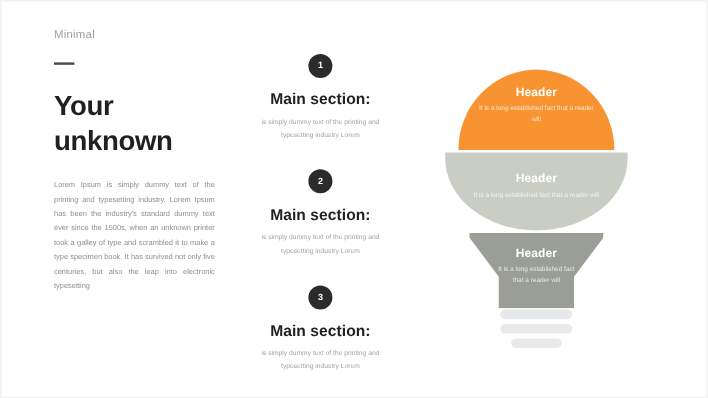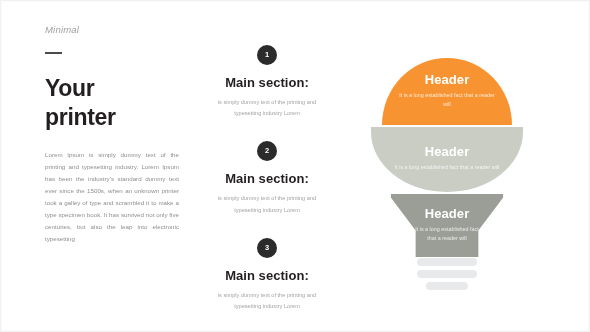--- a/index.html
+++ b/index.html
@@ -34,21 +34,20 @@
     position: absolute;
     left: 44px;
     top: 24px;
     width: 140px;
   }
   .kicker {
     font-size: 9.5px;
     color: #a0a0a0;
     letter-spacing: 0.2px;
     line-height: 1;
-    font-style: italic;
   }
   .kicker-rule {
     width: 17px;
     height: 2px;
     background: #4a4a4a;
     margin-top: 17px;
   }
   .headline {
     margin-top: 20px;
     font-size: 23px;
@@ -115,21 +114,21 @@
   .bulb-part {
     position: absolute;
     box-sizing: border-box;
     display: flex;
     flex-direction: column;
     align-items: center;
     color: #ffffff;
     text-align: center;
   }
   .part-header {
-    font-size: 13px;
+    font-size: 10px;
     font-weight: bold;
     letter-spacing: 0.1px;
   }
   .part-desc {
     font-size: 5.4px;
     line-height: 1.72;
     color: rgba(255,255,255,0.78);
     margin-top: 4px;
   }
 
@@ -196,21 +195,21 @@
 </head>
 <body>
 
 <div id="slide">
 
   <div class="left-col">
     <div class="kicker">Minimal</div>
     <div class="kicker-rule"></div>
     <div class="headline">
       <span>Your</span>
-      <span>printer</span>
+      <span>unknown</span>
     </div>
     <div class="body-copy">Lorem Ipsum is simply dummy text of the printing and typesetting industry. Lorem Ipsum has been the industry's standard dummy text ever since the 1500s, when an unknown printer took a galley of type and scrambled it to make a type specimen book. It has survived not only five centuries, but also the leap into electronic typesetting</div>
   </div>
 
   <div class="mid-col">
 
     <div class="section-block">
       <div class="num-badge">1</div>
       <div class="section-title">Main section:</div>
       <div class="section-desc">is simply dummy text of the printing and typesetting industry Lorem</div>

